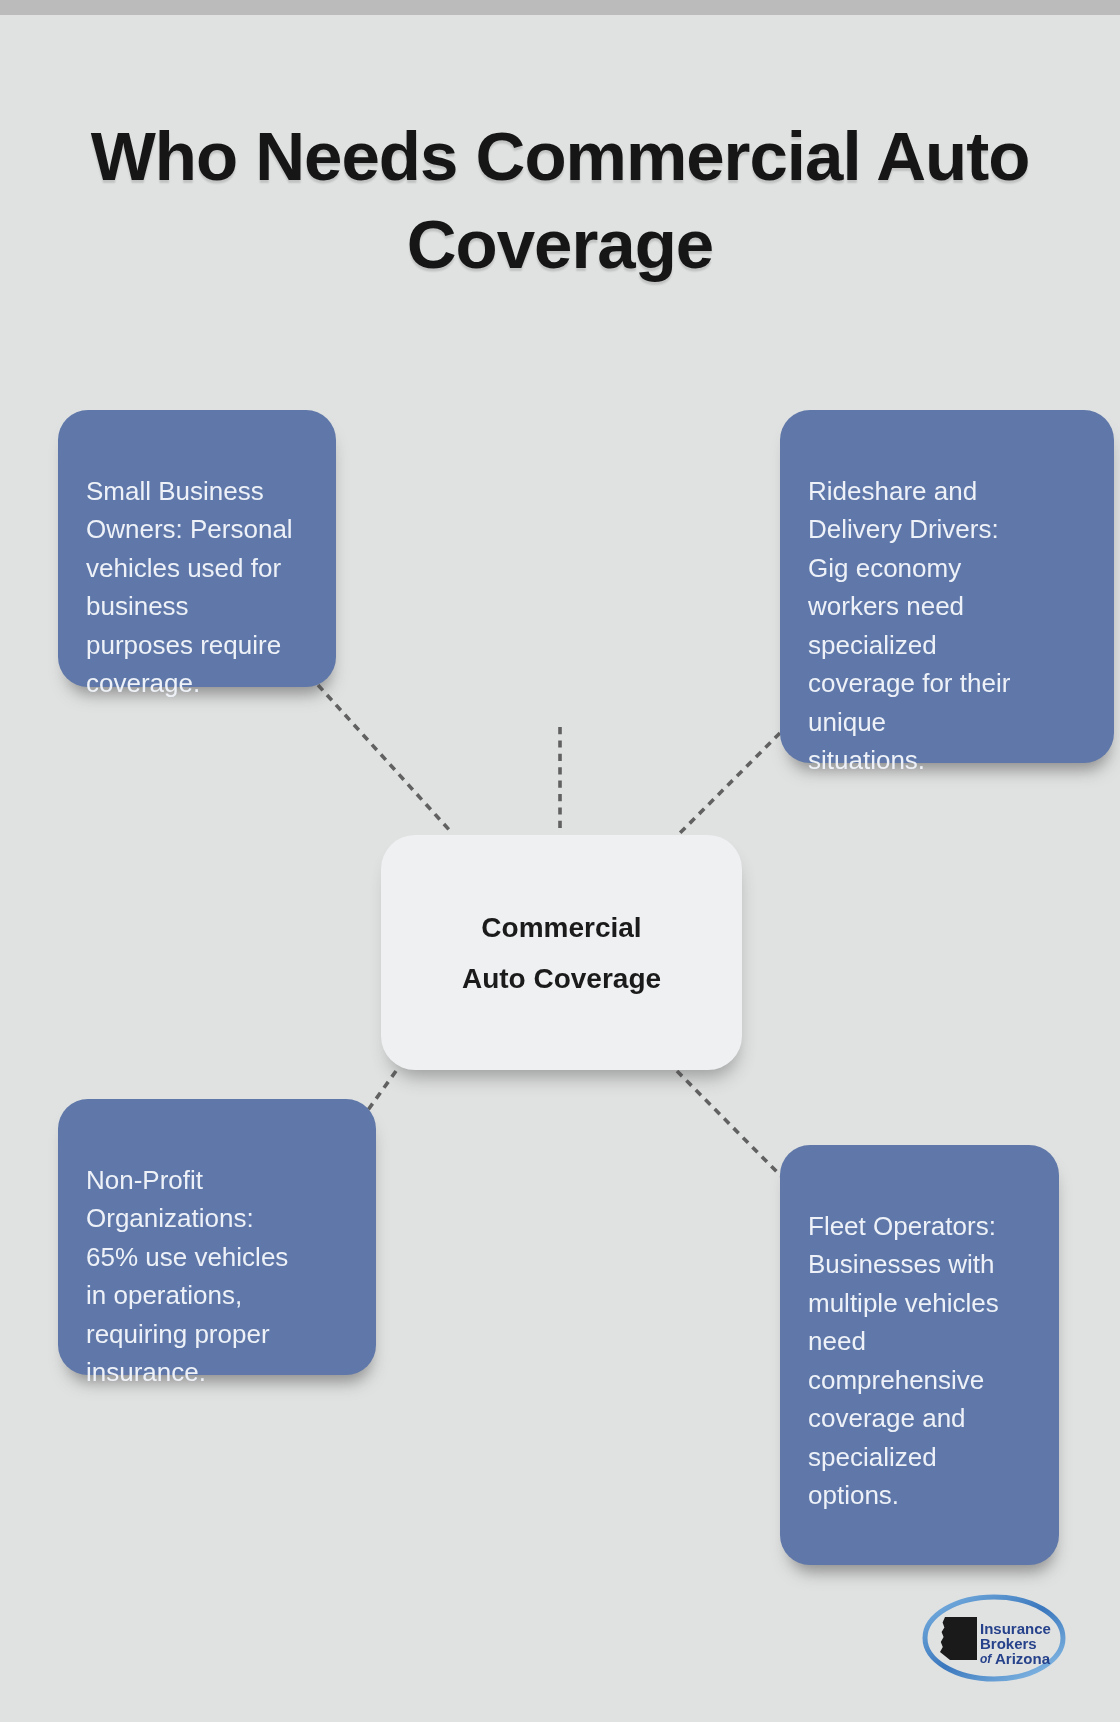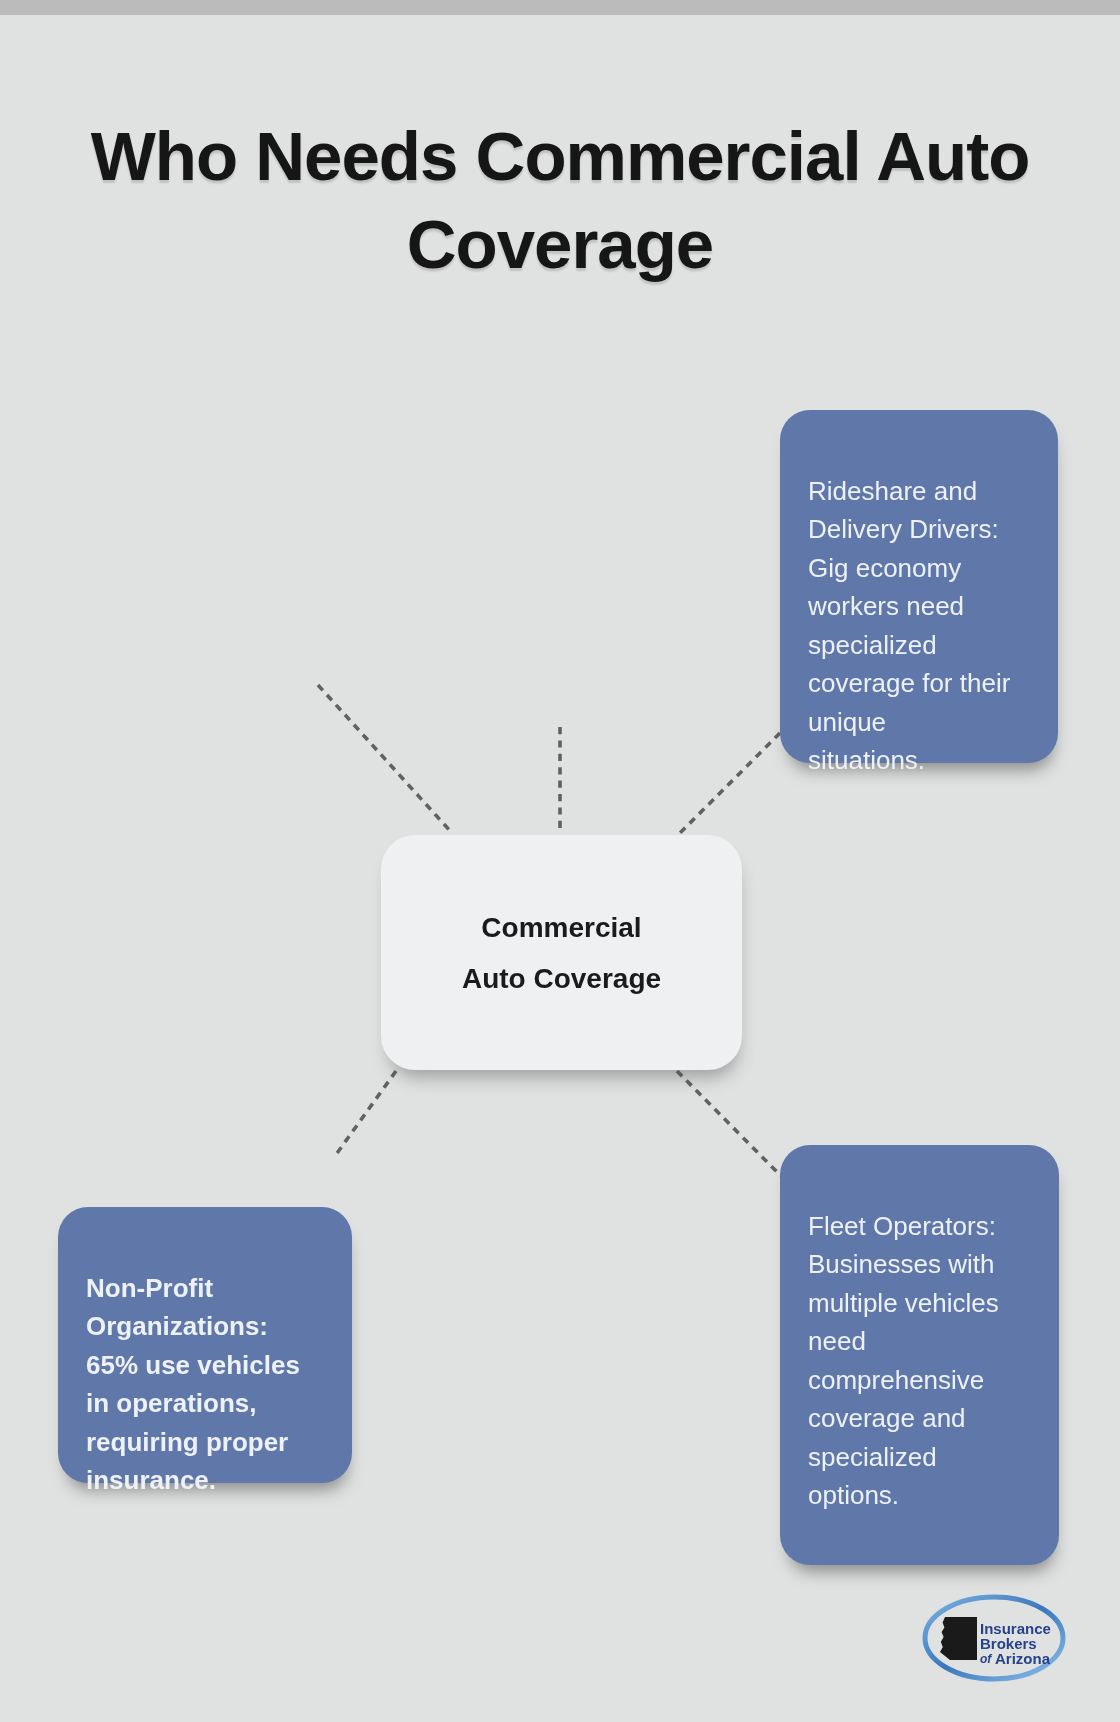--- a/index.html
+++ b/index.html
@@ -53,22 +53,22 @@
     color:var(--node-text);
     font-size:26px;
     line-height:38.5px;
     border-radius:30px;
     padding:23px 28px;
     white-space:pre-line;
     box-shadow:2px 14px 16px -7px rgba(75,75,75,0.55);
   }
   .b1{left:58px;  top:395px;  width:278px; height:277px;}
   .b2{left:420px; top:395px;  width:280px; height:317px;}
-  .b3{left:780px; top:395px;  width:278px; height:353px;}
-  .b4{left:58px;  top:1192px; width:294px; height:276px;font-weight:bold;}
+  .b3{left:780px; top:395px;  width:334px; height:353px;}
+  .b4{left:58px;  top:1084px; width:318px; height:276px;}
   .b5{left:780px; top:1130px; width:279px; height:420px;}
   .center-node{
     position:absolute;
     left:381px; top:820px; width:361px; height:235px;
     box-sizing:border-box;
     background:var(--center-bg);
     border-radius:34px;
     display:flex; align-items:center; justify-content:center;
     text-align:center;
     font-size:28px; font-weight:bold; line-height:51px;
@@ -94,20 +94,28 @@
 Coverage</h1>
 
   <svg class="connectors" viewBox="0 0 1120 1722">
     <line x1="318" y1="670" x2="452" y2="818"></line>
     <line x1="560" y1="712" x2="560" y2="818"></line>
     <line x1="780" y1="718" x2="678" y2="820"></line>
     <line x1="396" y1="1056" x2="335" y2="1141"></line>
     <line x1="677" y1="1056" x2="781" y2="1161"></line>
   </svg>
 
+  <div class="node b1">
+    <span>Small Business
+Owners: Personal
+vehicles used for
+business
+purposes require
+coverage.</span>
+  </div>
 
 
   <div class="node b3">
     <span>Rideshare and
 Delivery Drivers:
 Gig economy
 workers need
 specialized
 coverage for their
 unique

